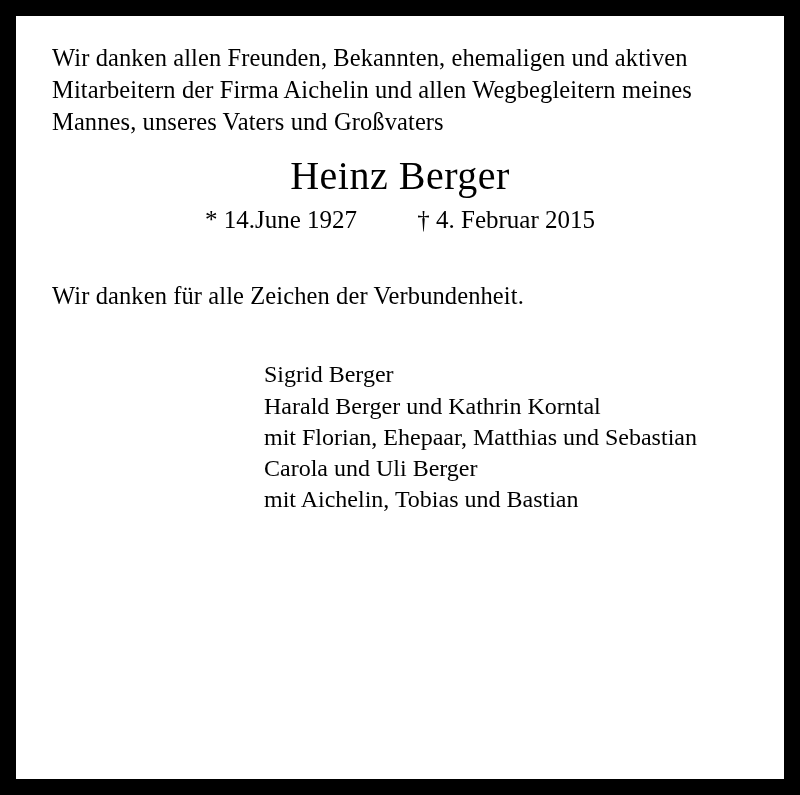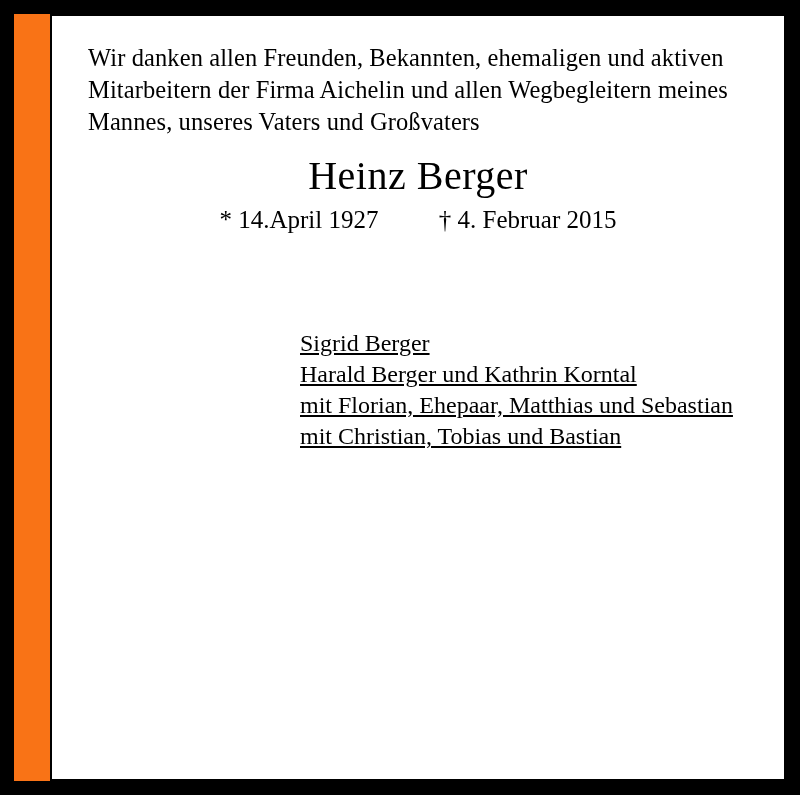--- a/index.html
+++ b/index.html
@@ -15,21 +15,20 @@
     overflow: hidden;
   }
   .notice-card {
     position: relative;
     width: 800px;
     height: 795px;
     box-sizing: border-box;
     background: #f97316;
     border: 14px solid #000000;
     display: block;
-    padding-left: 36px;
   }
   .notice-inner {
     box-sizing: border-box;
     width: 100%;
     height: 100%;
     border: 2px solid #000000;
     background: #ffffff;
     padding: 26px 36px 10px 36px;
   }
   .para {
@@ -68,48 +67,49 @@
   .gap-md { height: 24px; }
   .signature {
     margin-top: 24px;
     padding-left: 212px;
     font-size: 24px;
     line-height: 1.30;
   }
   .sig-line {
     display: block;
     white-space: nowrap;
-    text-decoration: underline;
   }
 </style>
 </head>
 <body>
 
 <div class="notice-card">
   <div class="notice-inner">
 
     <p class="para intro">Wir danken allen Freunden, Bekannten, ehemaligen und aktiven Mitarbeitern der Firma Aichelin und allen Wegbegleitern meines Mannes, unseres Vaters und Großvaters</p>
 
     <div class="name-block">
       <span class="deceased-name">Heinz Berger</span>
     </div>
 
     <div class="dates-row">
-      <span class="birth">* 14.April 1927</span>
+      <span class="birth">* 14.June 1927</span>
       <span class="death">† 4. Februar 2015</span>
     </div>
 
 
     <div class="gap-md"></div>
 
+    <p class="para">Wir danken für alle Zeichen der Verbundenheit.</p>
 
     <div class="gap-md"></div>
 
 
     <div class="signature">
       <span class="sig-line">Sigrid Berger</span>
       <span class="sig-line">Harald Berger und Kathrin Korntal</span>
       <span class="sig-line">mit Florian, Ehepaar, Matthias und Sebastian</span>
-      <span class="sig-line">mit Christian, Tobias und Bastian</span>
+      <span class="sig-line">Carola und Uli Berger</span>
+      <span class="sig-line">mit Aichelin, Tobias und Bastian</span>
     </div>
 
   </div>
 </div>
 
 </body></html>

